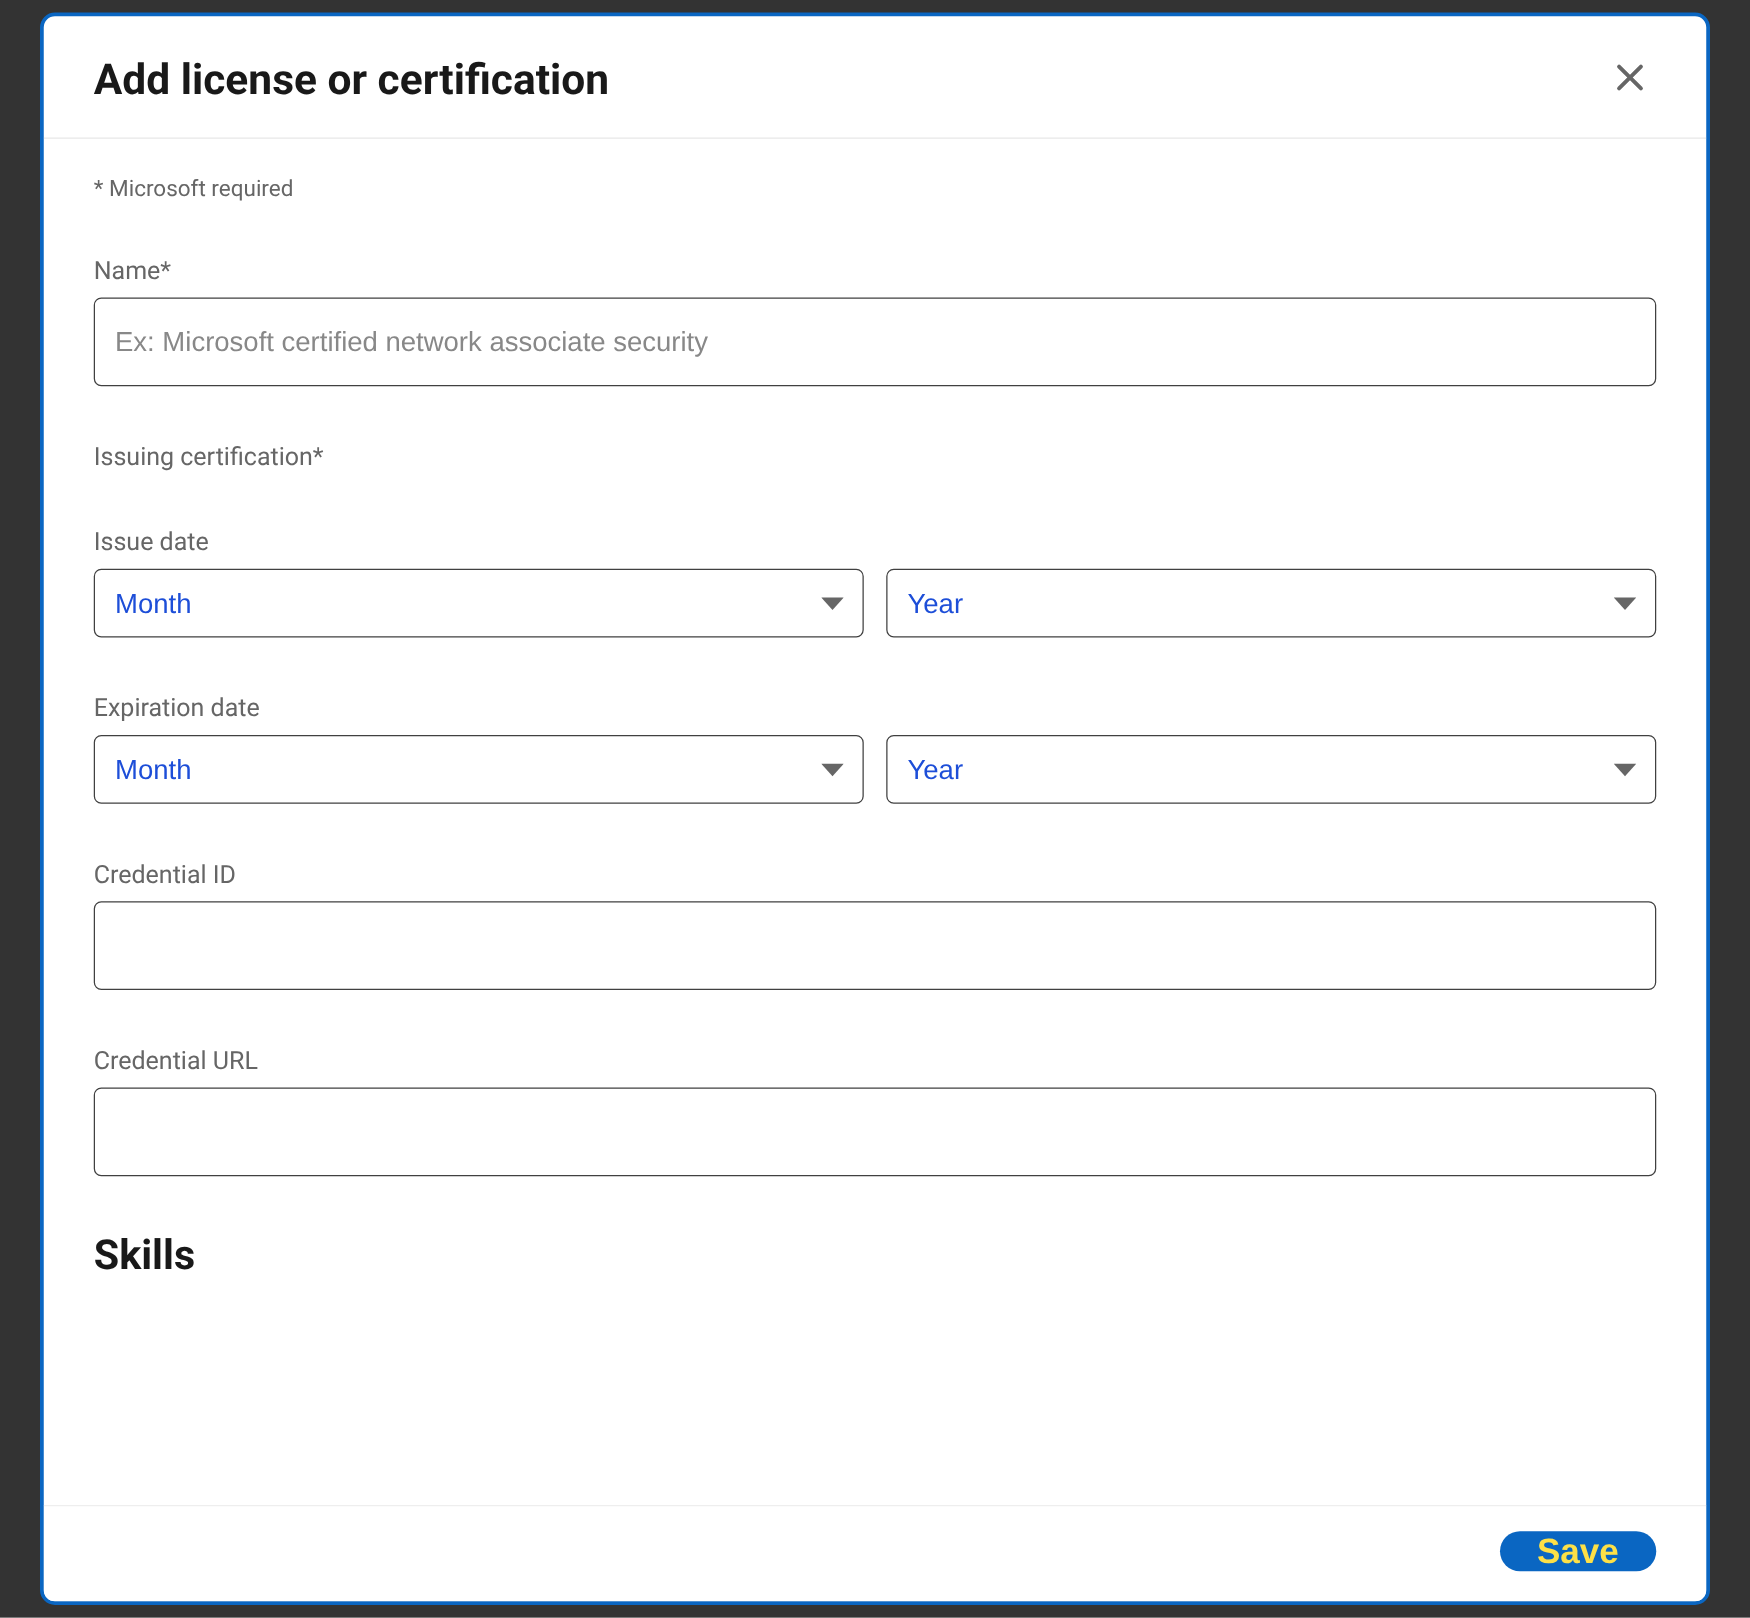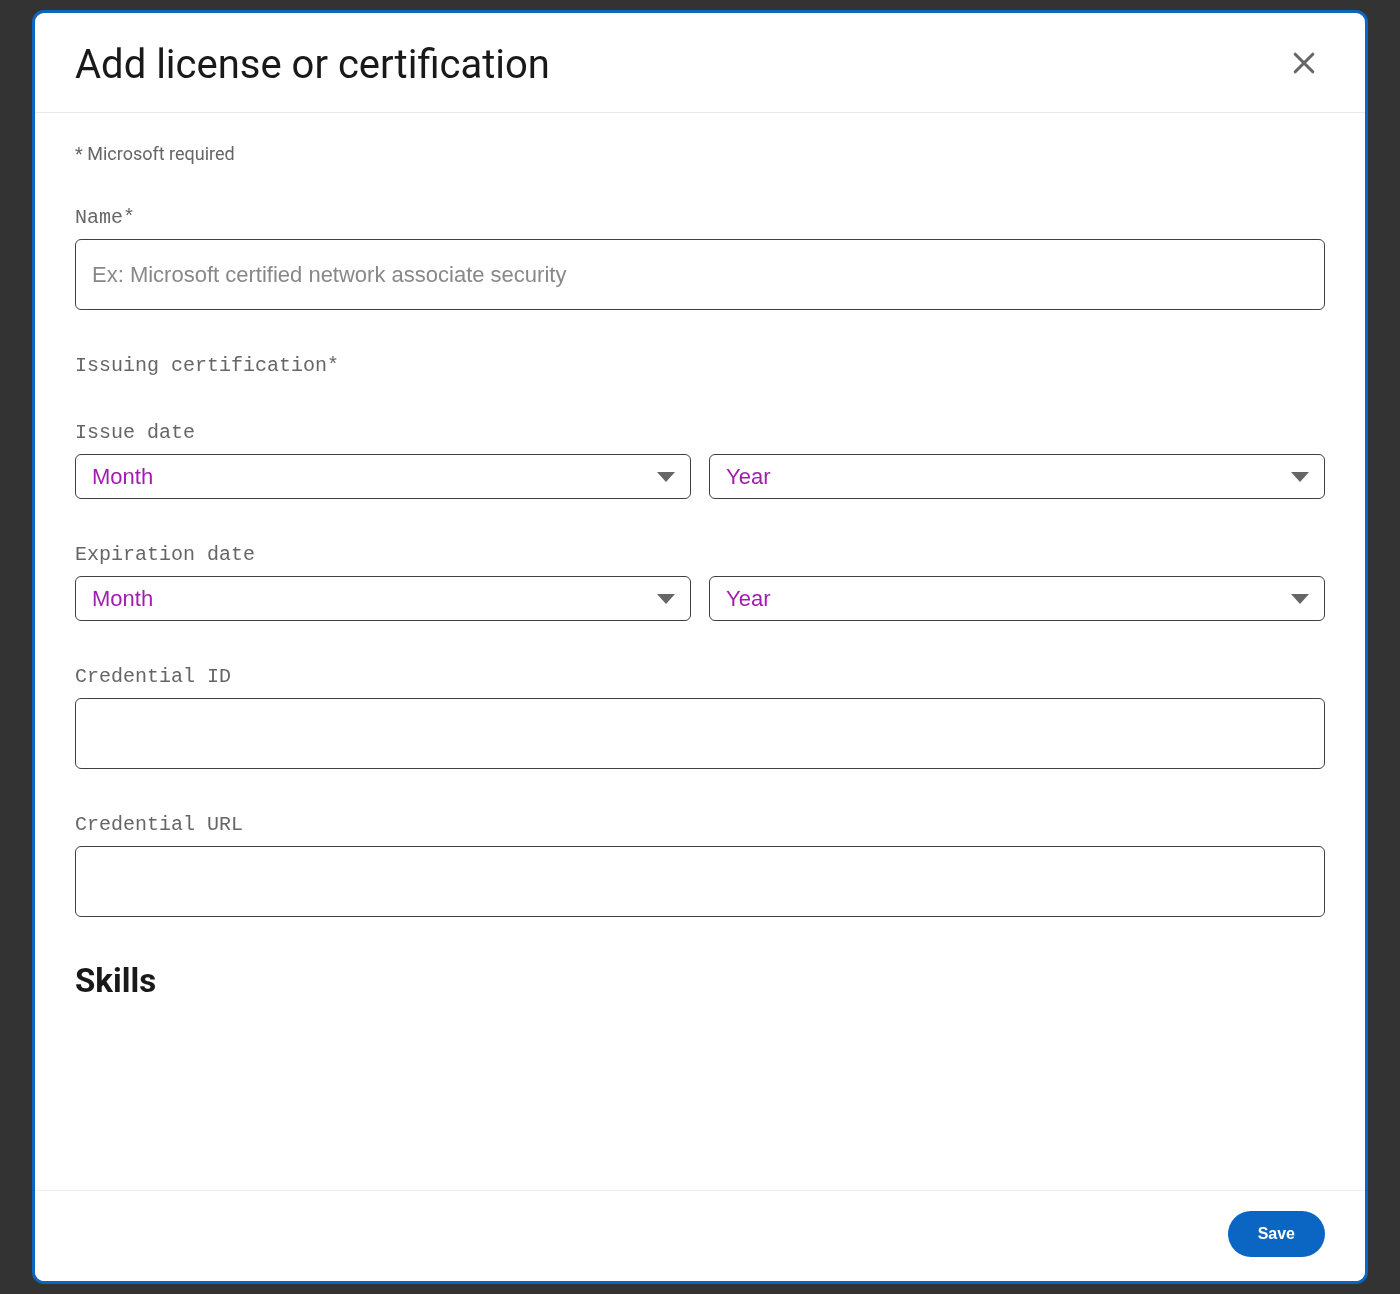--- a/index.html
+++ b/index.html
@@ -34,22 +34,22 @@
       overflow: hidden;
     }
     .modal-header {
       display: flex;
       align-items: center;
       justify-content: space-between;
       padding: 28px 40px 24px 40px;
       border-bottom: 1px solid #e8e8e8;
     }
     .modal-title {
-      font-size: 40px;
-      font-weight: 400;
+      font-size: 34px;
+      font-weight: 700;
       color: #191919;
     }
     .close-btn {
       background: none;
       border: none;
       cursor: pointer;
       padding: 6px;
       color: #666;
       display: flex;
       align-items: center;
@@ -70,21 +70,20 @@
       margin-bottom: 42px;
     }
     .form-group {
       margin-bottom: 44px;
     }
     .form-label {
       display: block;
       font-size: 20px;
       color: #666;
       margin-bottom: 10px;
-      font-family: Liberation Mono, monospace;
     }
     .text-input {
       width: 100%;
       height: 71px;
       padding: 0 16px;
       border: 1px solid #404040;
       border-radius: 6px;
       font-size: 22px;
       color: #333;
       background: #fff;
@@ -95,26 +94,26 @@
     .date-row {
       display: flex;
       gap: 18px;
     }
     .select-wrap {
       position: relative;
       flex: 1;
     }
     .select-input {
       width: 100%;
-      height: 45px;
+      height: 55px;
       padding: 0 44px 0 16px;
       border: 1px solid #404040;
       border-radius: 6px;
       font-size: 22px;
-      color: #a21caf;
+      color: #1d4ed8;
       background: #fff;
       appearance: none;
       -webkit-appearance: none;
       cursor: pointer;
     }
     .select-caret {
       position: absolute;
       right: 16px;
       top: 50%;
       transform: translateY(-50%);
@@ -135,25 +134,25 @@
     }
     .modal-footer {
       padding: 20px 40px 24px 40px;
       display: flex;
       justify-content: flex-end;
       border-top: 1px solid #eee;
       background: #fff;
     }
     .save-btn {
       background: #0a66c2;
-      color: #ffffff;
+      color: #fde047;
       border: none;
       border-radius: 28px;
-      padding: 14px 30px;
-      font-size: 16px;
+      padding: 0 30px;
+      font-size: 28px;
       font-weight: 600;
       cursor: pointer;
     }
   </style>
 </head>
 <body>
 
 <div class="backdrop"></div>
 
 <div class="modal">

